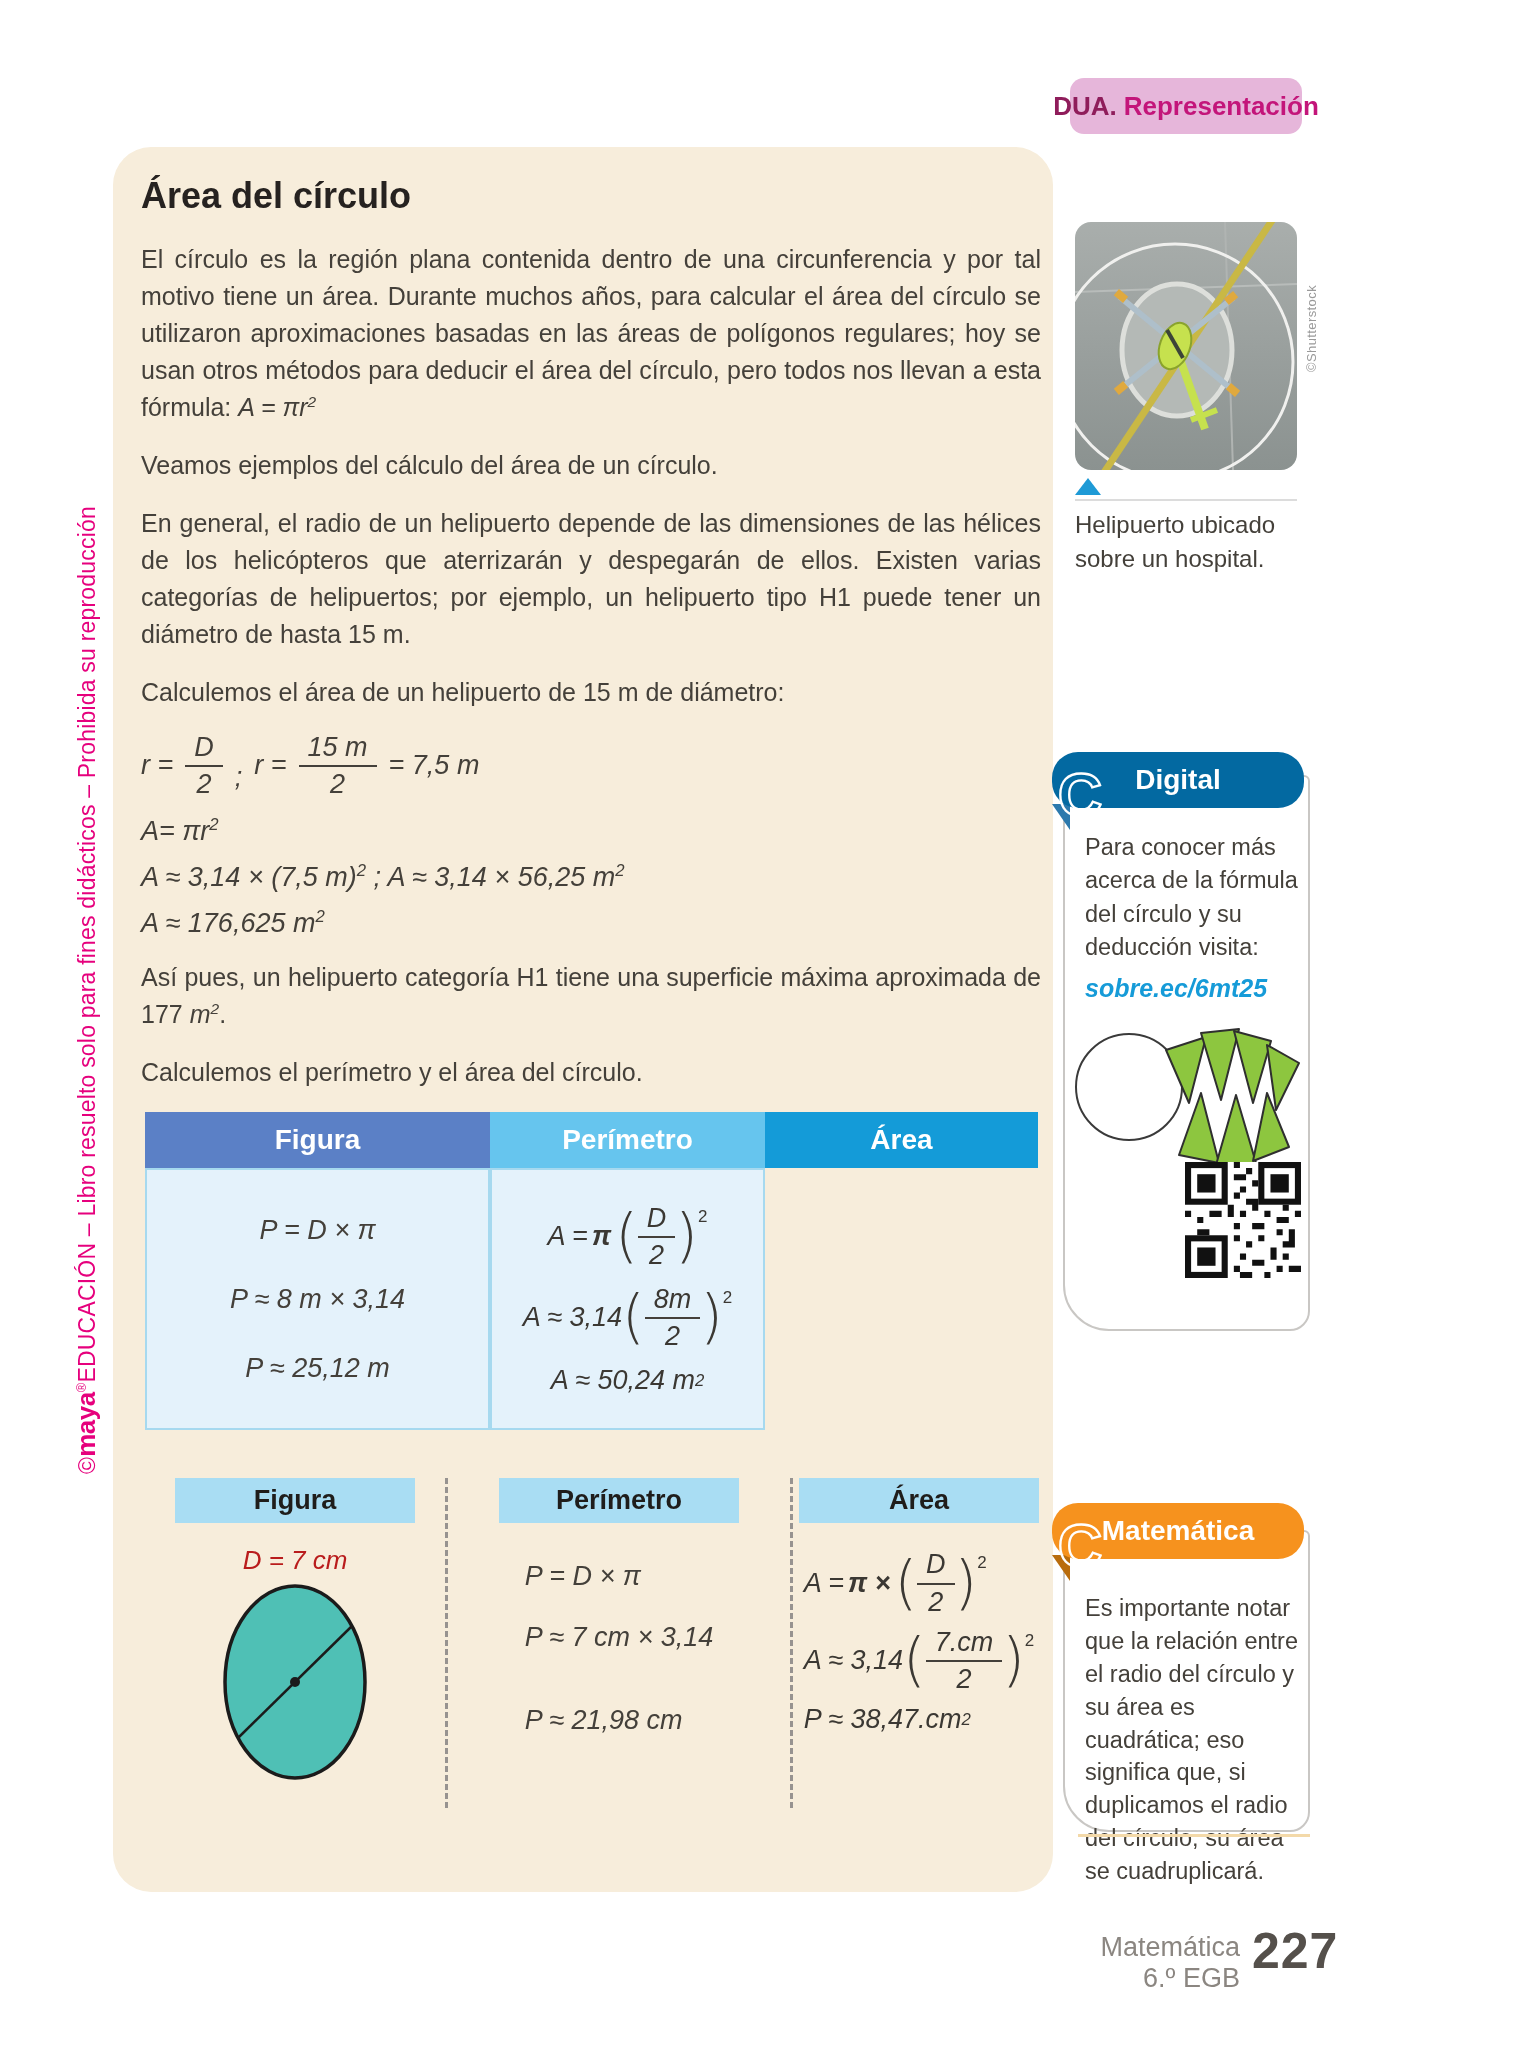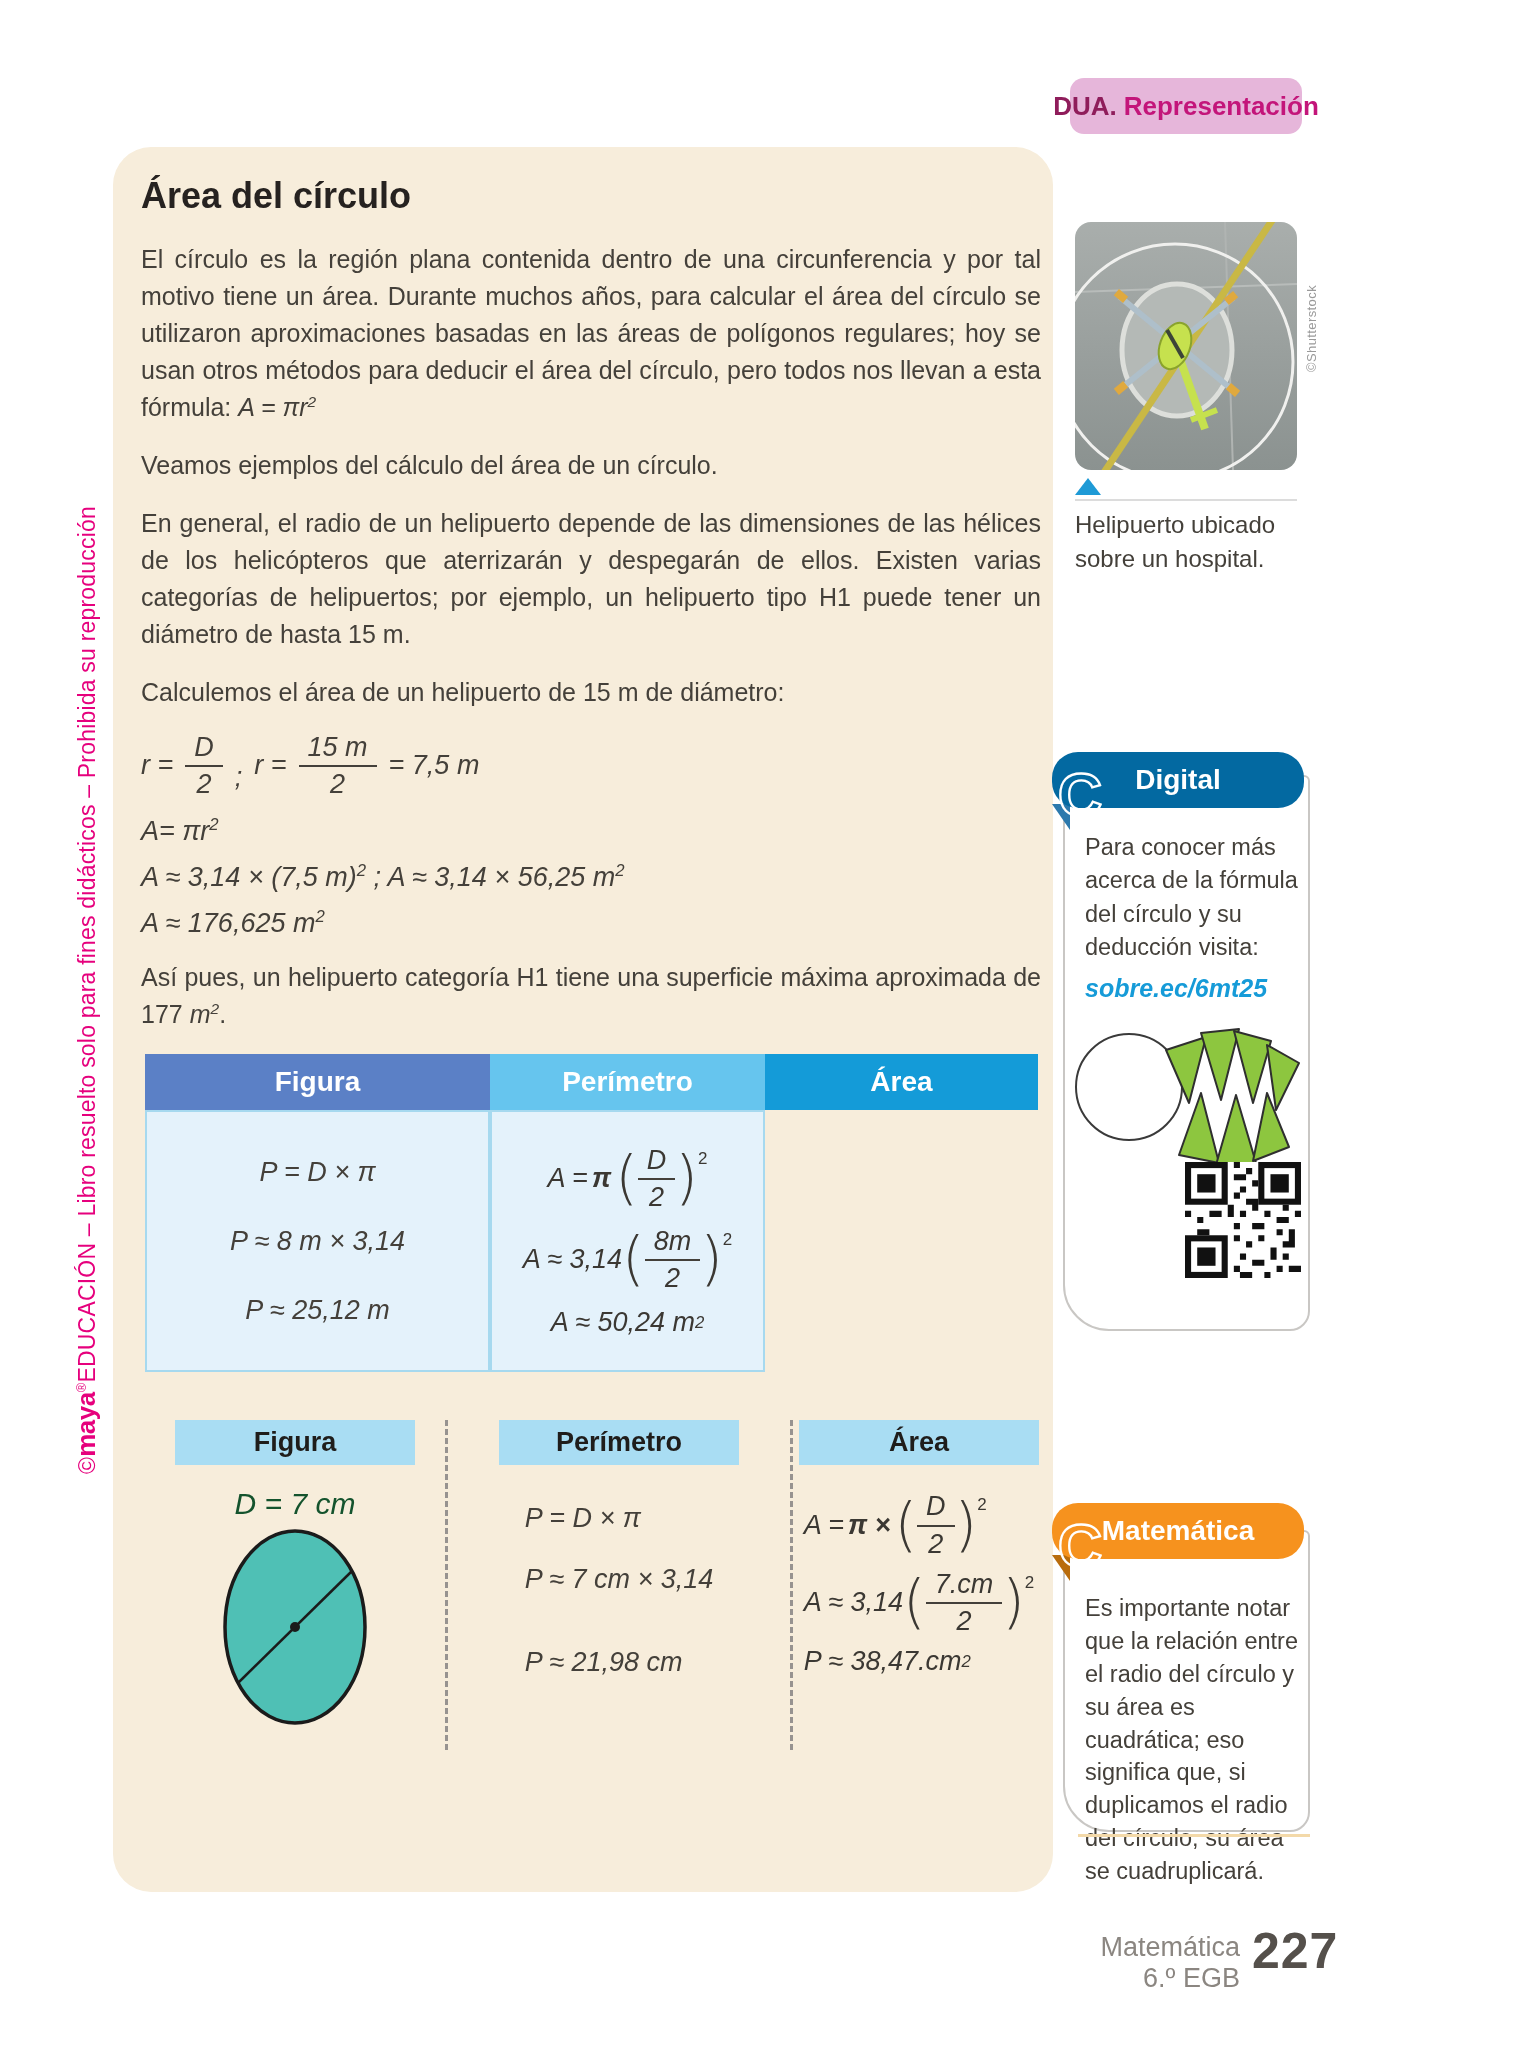--- a/index.html
+++ b/index.html
@@ -59,21 +59,21 @@
   
   .s2{display:grid;grid-template-columns:300px 345px 255px;margin:48px 0 0 4px;min-height:330px;}
   .s2col{display:flex;flex-direction:column;align-items:center;}
   .s2col.d2,.s2col.d3{border-left:3px dashed #979390;}
   .band{background:#a9ddf3;color:#1f1d1b;font-weight:bold;font-size:27px;
         padding:7px 0;width:240px;text-align:center;margin-bottom:12px;}
   .s2 .mathline{margin:0;}
   .p2stack{display:flex;flex-direction:column;align-items:flex-start;gap:30px;margin-top:26px;}
   .p2stack .gap{margin-top:22px;}
   .a2stack{display:flex;flex-direction:column;align-items:flex-start;gap:10px;margin-top:14px;}
-  .dlabel{font-style:italic;font-size:30px;color:#14532d;margin:10px 0 6px 0;}
+  .dlabel{font-style:italic;font-size:26px;color:#b91c1c;margin:10px 0 6px 0;}
 
   
   .photo{position:absolute;left:1075px;top:222px;width:222px;height:248px;
          border-radius:16px;overflow:hidden;}
   .credit{position:absolute;left:1304px;top:372px;transform-origin:top left;
           transform:rotate(-90deg);font-size:13px;color:#9a9a9a;letter-spacing:.4px;}
   .tri{position:absolute;left:1075px;top:478px;width:0;height:0;
        border-left:13px solid transparent;border-right:13px solid transparent;
        border-bottom:17px solid #1e9ad6;}
   .capline{position:absolute;left:1075px;top:499px;width:222px;border-top:2px solid #dcdcdc;}
@@ -145,20 +145,21 @@
       </span>
     <span>= 7,5 m</span>
   </div>
 
   <div class="mathline"><span>A= πr</span><sup>2</sup></div>
   <div class="mathline"><span>A ≈ 3,14 × (7,5 m)</span><sup>2</sup><span> ;  A ≈ 3,14 × 56,25 m</span><sup>2</sup></div>
   <div class="mathline" style="margin-bottom:20px;"><span>A ≈ 176,625 m</span><sup>2</sup></div>
 
   <p class="just"><span>Así pues, un helipuerto categoría H1 tiene una superficie máxima aproximada de 177 </span><span class="mi">m</span><sup class="mi">2</sup><span>.</span></p>
 
+  <p>Calculemos el perímetro y el área del círculo.</p>
 
   <div class="t1">
     <div class="hd hd1">Figura</div>
     <div class="hd hd2">Perímetro</div>
     <div class="hd hd3">Área</div>
 
 
     <div class="cell pcell">
       <div class="mathline">P = D × π</div>
       <div class="mathline">P ≈ 8 m × 3,14</div>

